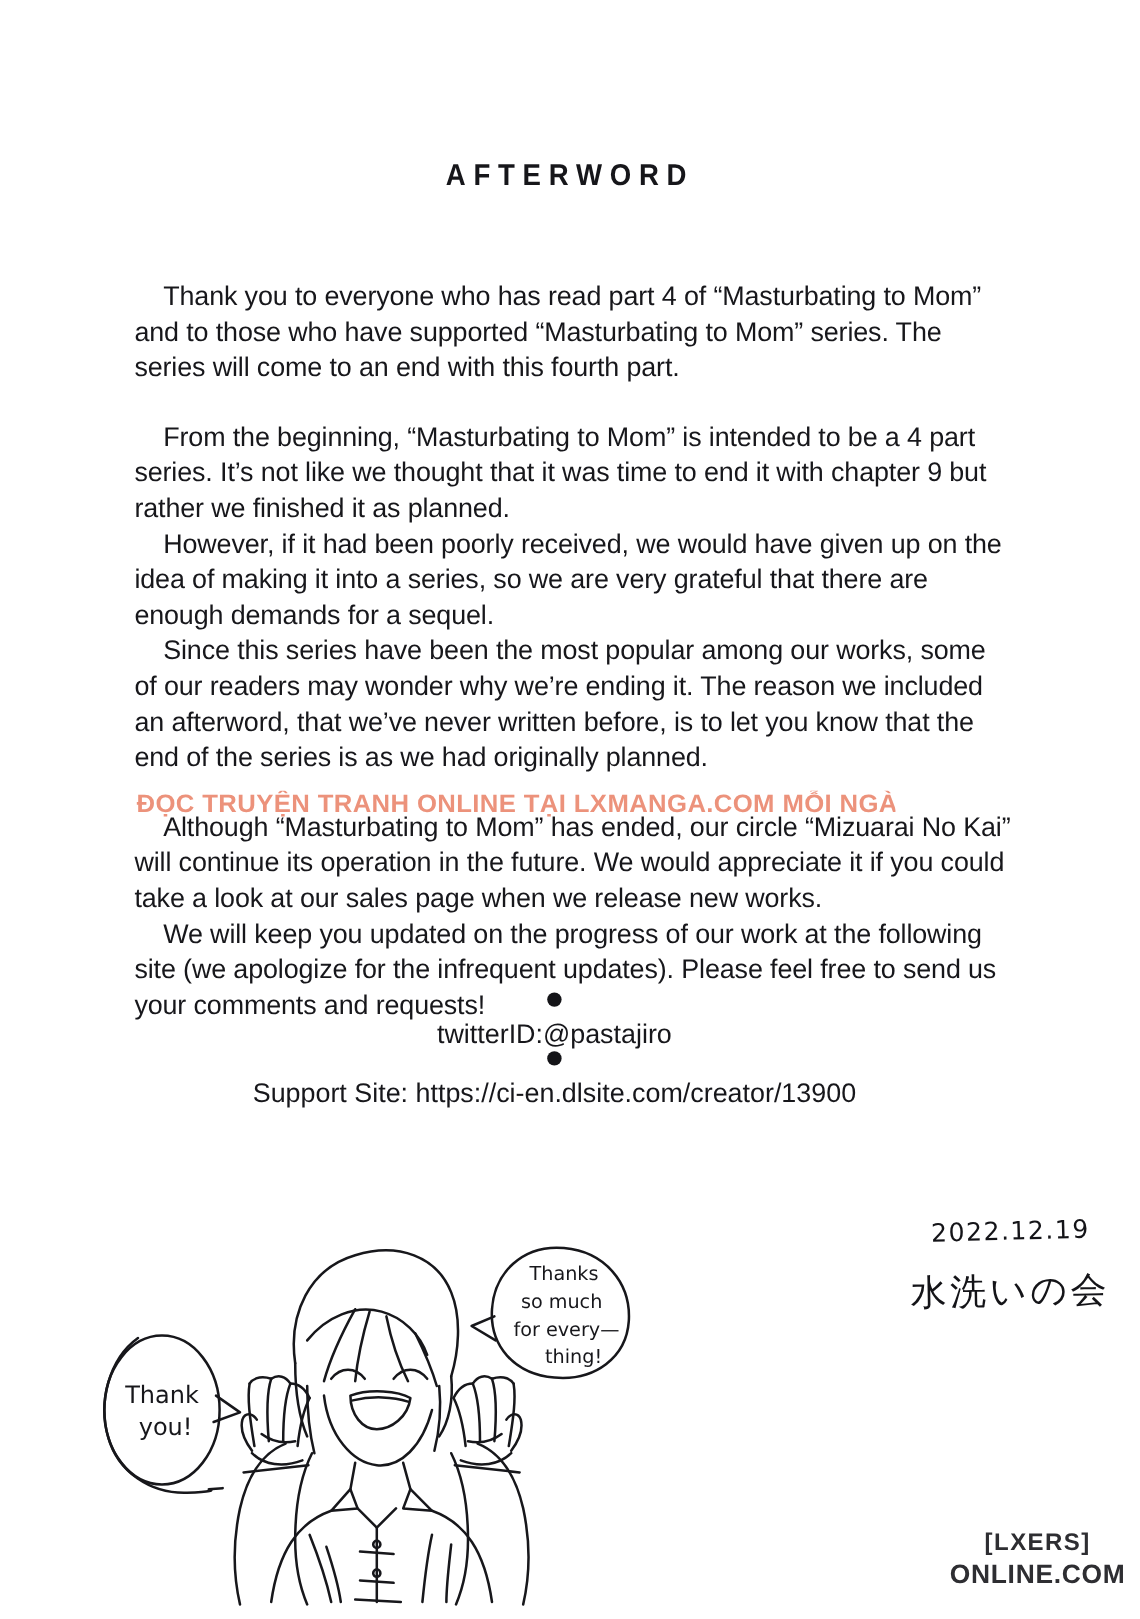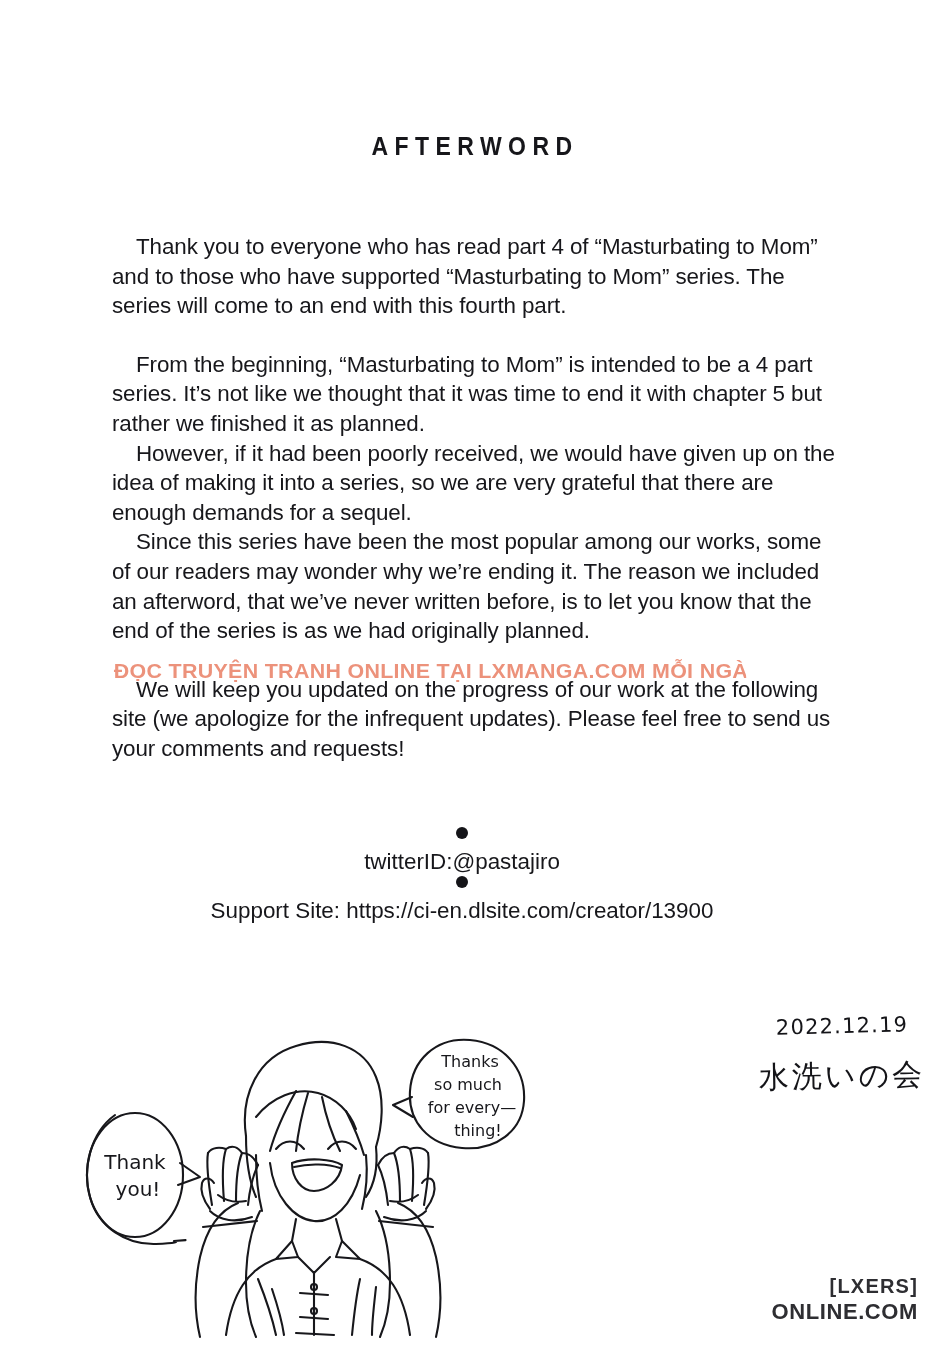--- a/index.html
+++ b/index.html
@@ -140,22 +140,22 @@
   }
   .bubble-text {
     font-family: "DejaVu Sans", sans-serif;
     fill: #17171b;
   }
 
   
   .site-watermark {
     position: absolute;
     bottom: 24px;
-    right: 32px;
-    text-align: right;
+    right: 12px;
+    text-align: center;
     color: #2e2e32;
     font-family: "Liberation Sans Narrow", "Liberation Sans", sans-serif;
     font-weight: bold;
     line-height: 1.18;
   }
   .site-tag {
     font-size: 20px;
     letter-spacing: 1.2px;
   }
   .site-domain {
@@ -166,24 +166,25 @@
 </head>
 <body>
 
 <div class="page" style="background: rgb(255, 255, 255); border-radius: 20px;">
 
   <div class="afterword-title">AFTERWORD</div>
 
   <div class="body-text">
     <p>Thank you to everyone who has read part 4 of “Masturbating to Mom” and to those who have supported “Masturbating to Mom” series. The series will come to an end with this fourth part.</p>
     <div class="para-gap"></div>
-    <p>From the beginning, “Masturbating to Mom” is intended to be a 4 part series. It’s not like we thought that it was time to end it with chapter 5 but rather we finished it as planned.</p>
+    <p>From the beginning, “Masturbating to Mom” is intended to be a 4 part series. It’s not like we thought that it was time to end it with chapter 9 but rather we finished it as planned.</p>
     <p>However, if it had been poorly received, we would have given up on the idea of making it into a series, so we are very grateful that there are enough demands for a sequel.</p>
     <p>Since this series have been the most popular among our works, some of our readers may wonder why we’re ending it. The reason we included an afterword, that we’ve never written before, is to let you know that the end of the series is as we had originally planned.</p>
     <div class="para-gap"></div>
+    <p>Although “Masturbating to Mom” has ended, our circle “Mizuarai No Kai” will continue its operation in the future. We would appreciate it if you could take a look at our sales page when we release new works.</p>
     <p>We will keep you updated on the progress of our work at the following site (we apologize for the infrequent updates). Please feel free to send us your comments and requests!</p>
   </div>
 
   <div class="watermark-line" style="color: rgb(232, 119, 91);">ĐỌC TRUYỆN TRANH ONLINE TẠI LXMANGA.COM MỖI NGÀY</div>
 
   <div class="contact-list">
     <div class="contact-item">
       <span class="bullet-dot"></span>
       <span>twitterID:@pastajiro</span>
     </div>

